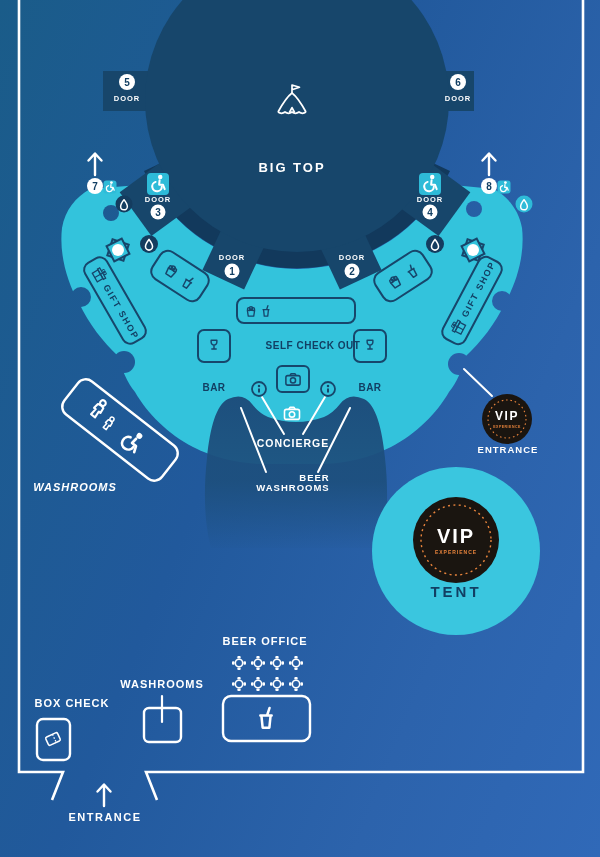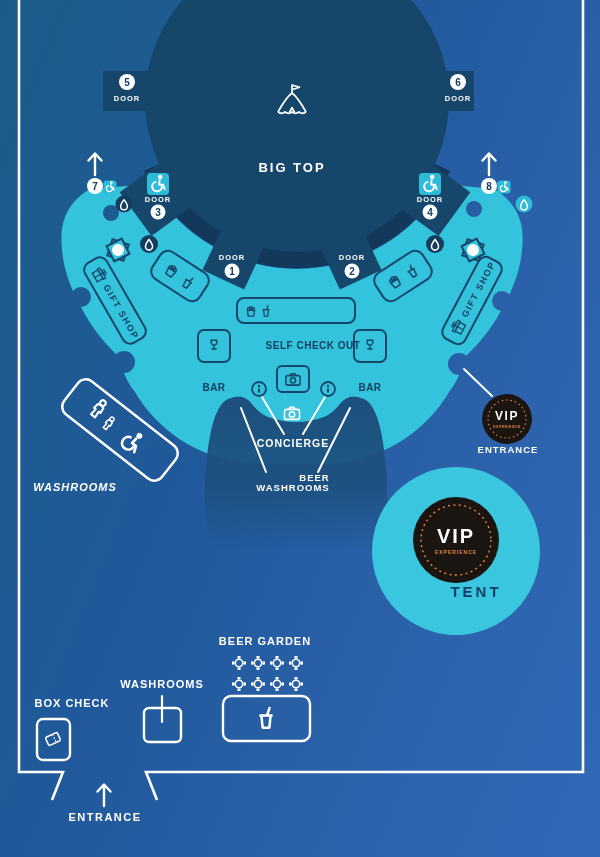--- a/index.html
+++ b/index.html
@@ -326,20 +326,20 @@
   <div>WASHROOMS</div>
 </div>
 <div class="lbl" style="left:75px;top:487px;font-style:italic;">WASHROOMS</div>
 
 <div class="lbl vipsmall" style="left:507px;top:417px;">VIP</div>
 <div class="lbl expsmall" style="left:507px;top:428px;">EXPERIENCE</div>
 <div class="lbl" style="left:508px;top:450px;font-size:9.5px;">ENTRANCE</div>
 
 <div class="lbl vipbig" style="left:456px;top:536px;">VIP</div>
 <div class="lbl exp" style="left:456px;top:553px;">EXPERIENCE</div>
-<div class="lbl tent" style="left:476px;top:592px;">TENT</div>
-
-<div class="lbl" style="left:265px;top:641px;">BEER GARDEN</div>
+<div class="lbl tent" style="left:456px;top:592px;">TENT</div>
+
+<div class="lbl" style="left:265px;top:641px;">BEER OFFICE</div>
 <div class="lbl" style="left:162px;top:684px;">WASHROOMS</div>
 <div class="lbl" style="left:72px;top:703px;">BOX CHECK</div>
 <div class="lbl" style="left:105px;top:817px;letter-spacing:1.5px;">ENTRANCE</div>
 
 </div>
 
 </body></html>

